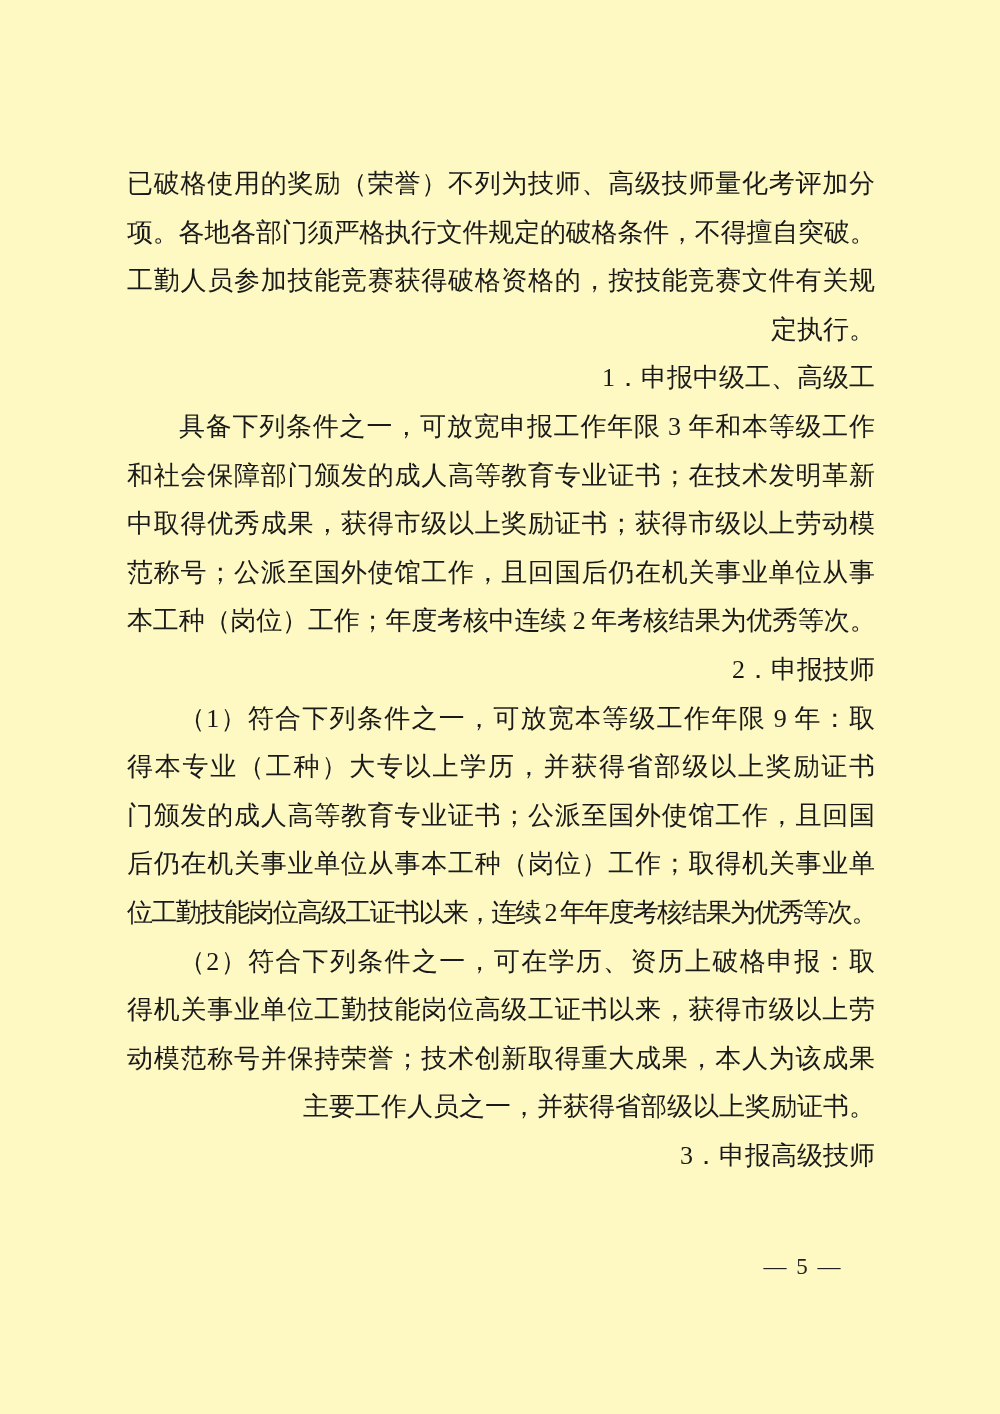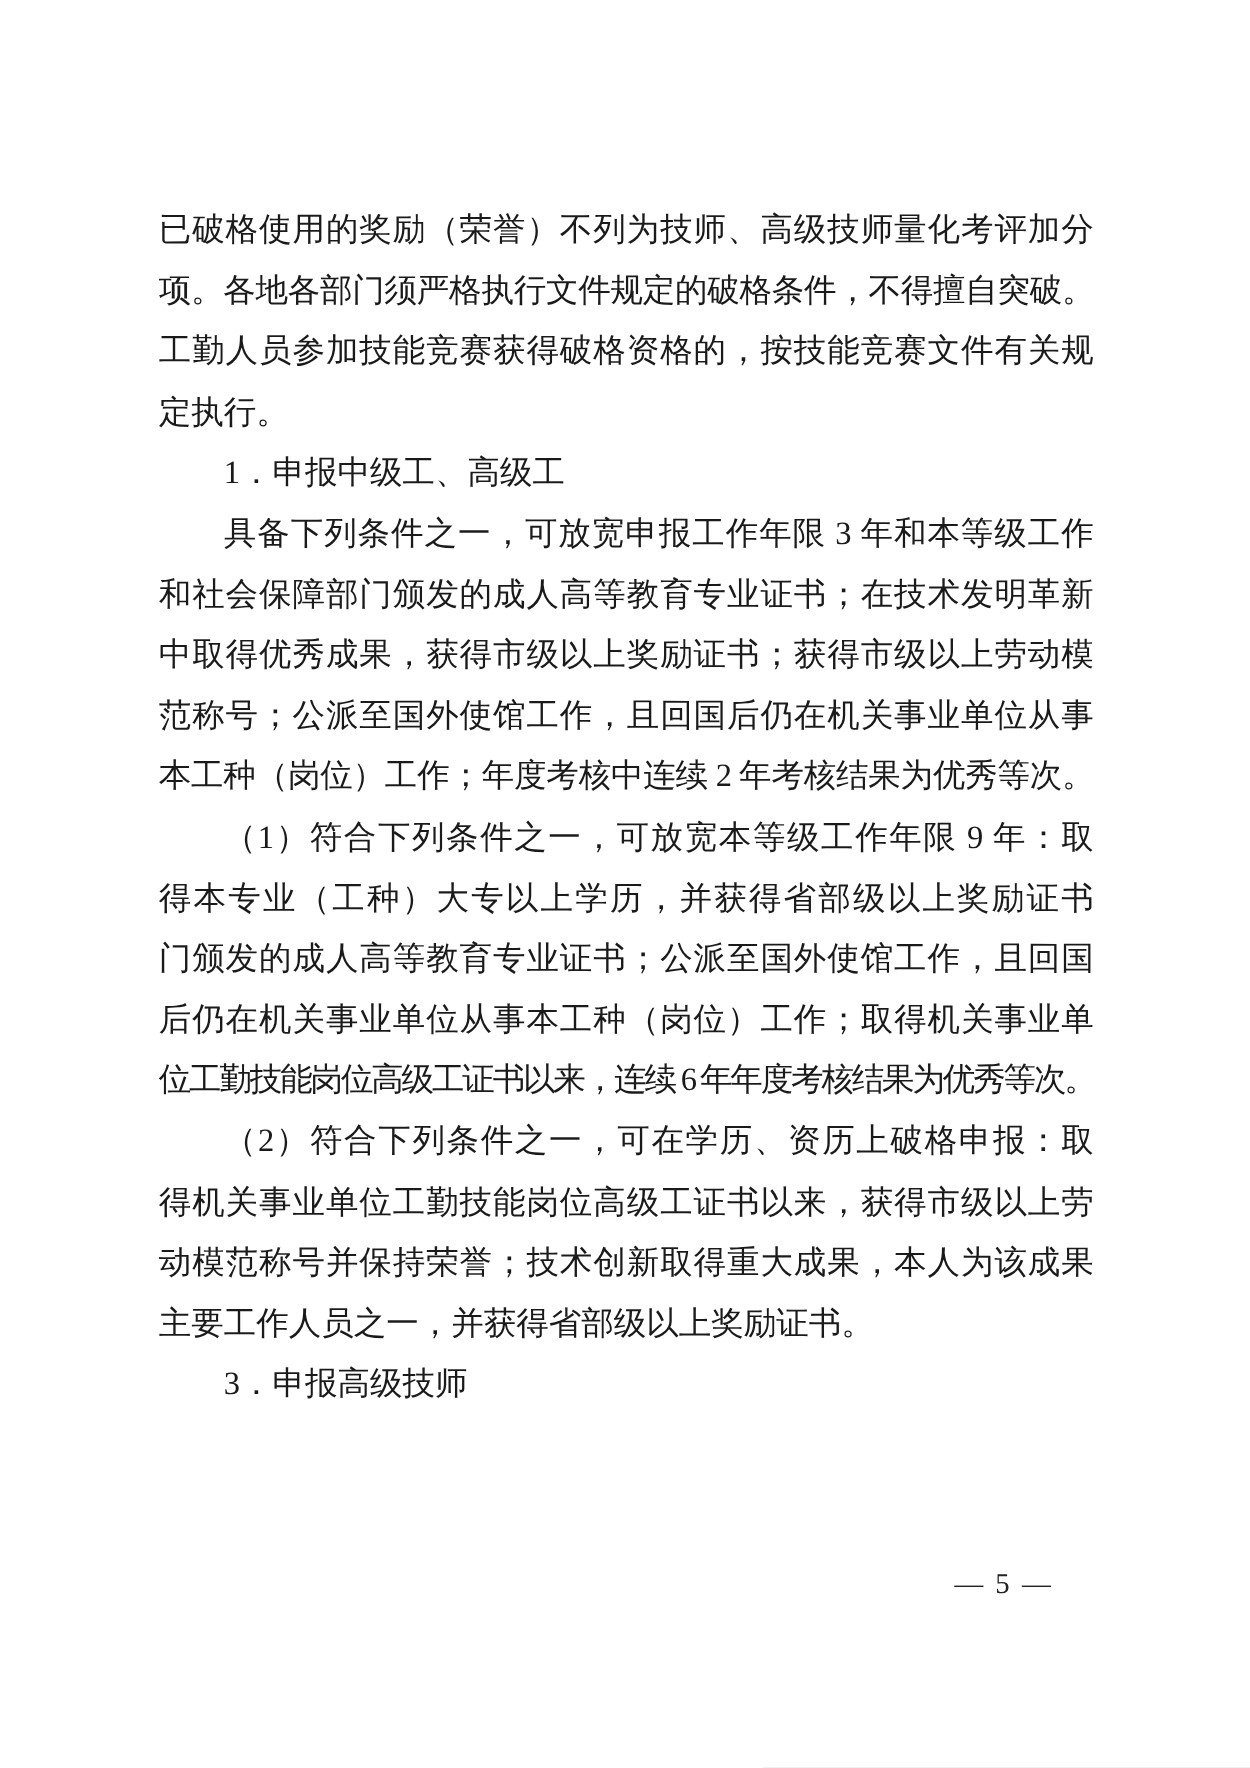--- a/index.html
+++ b/index.html
@@ -5,38 +5,38 @@
   html, body {
     margin: 0;
     padding: 0;
     background: #e8e8e8;
   }
   .page {
     position: relative;
     width: 1000px;
     height: 1414px;
     margin: 0 auto;
-    background: #ffffff;
+    background: #fef9c3;
     font-family: "Liberation Serif", "DejaVu Serif", serif;
     color: #1a1a1a;
     overflow: hidden;
   }
   .content {
     position: absolute;
     left: 127px;
     top: 160px;
     width: 748px;
   }
   .line {
     height: 48.6px;
     line-height: 48.6px;
     font-size: 26px;
     white-space: normal;
     overflow: hidden;
-    text-align: left;
+    text-align: right;
   }
   .line.just {
     text-align: justify;
     text-align-last: justify;
   }
   .line.indent {
     text-indent: 52px;
   }
   .line.tight1 {
     letter-spacing: -0.7px;
@@ -65,25 +65,26 @@
   <div class="line just">已破格使用的奖励（荣誉）不列为技师、高级技师量化考评加分</div>
       <div class="line just tight1">项。各地各部门须严格执行文件规定的破格条件，不得擅自突破。</div>
       <div class="line just">工勤人员参加技能竞赛获得破格资格的，按技能竞赛文件有关规</div>
       <div class="line">定执行。</div>
       <div class="line indent">1．申报中级工、高级工</div>
       <div class="line just indent">具备下列条件之一，可放宽申报工作年限 3 年和本等级工作</div>
       <div class="line just">和社会保障部门颁发的成人高等教育专业证书；在技术发明革新</div>
       <div class="line just">中取得优秀成果，获得市级以上奖励证书；获得市级以上劳动模</div>
       <div class="line just">范称号；公派至国外使馆工作，且回国后仍在机关事业单位从事</div>
       <div class="line just tight1">本工种（岗位）工作；年度考核中连续 2 年考核结果为优秀等次。</div>
+      <div class="line indent">2．申报技师</div>
       <div class="line just indent">（1）符合下列条件之一，可放宽本等级工作年限 9 年：取</div>
       <div class="line just">得本专业（工种）大专以上学历，并获得省部级以上奖励证书</div>
       <div class="line just">门颁发的成人高等教育专业证书；公派至国外使馆工作，且回国</div>
       <div class="line just">后仍在机关事业单位从事本工种（岗位）工作；取得机关事业单</div>
-      <div class="line just tight2">位工勤技能岗位高级工证书以来，连续 6 年年度考核结果为优秀等次。</div>
+      <div class="line just tight2">位工勤技能岗位高级工证书以来，连续 2 年年度考核结果为优秀等次。</div>
       <div class="line just indent">（2）符合下列条件之一，可在学历、资历上破格申报：取</div>
       <div class="line just">得机关事业单位工勤技能岗位高级工证书以来，获得市级以上劳</div>
       <div class="line just">动模范称号并保持荣誉；技术创新取得重大成果，本人为该成果</div>
       <div class="line">主要工作人员之一，并获得省部级以上奖励证书。</div>
       <div class="line indent">3．申报高级技师</div>
     </div>
   <div class="page-number">— 5 —</div>
 </div>
 
 </body></html>

